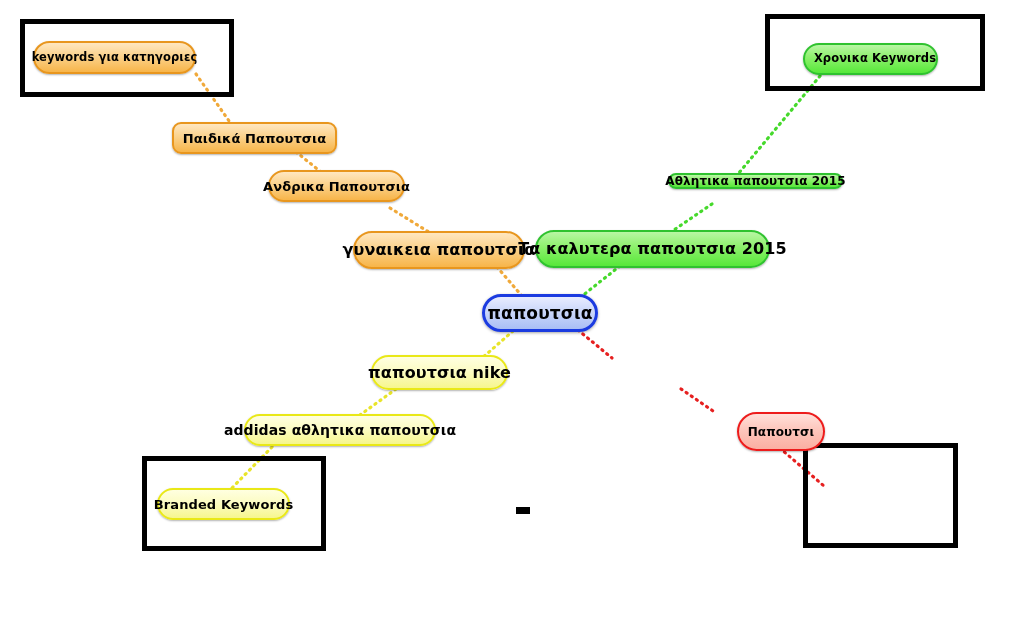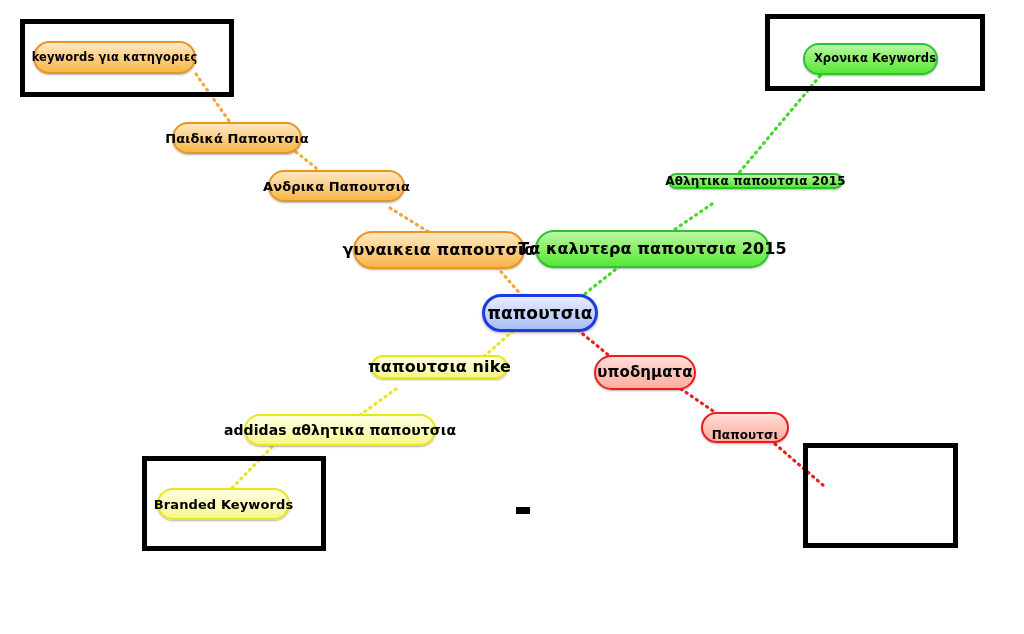--- a/index.html
+++ b/index.html
@@ -108,21 +108,21 @@
 
   <div class="frame" style="left:20px; top:19px; width:214px; height:78px;"></div>
   <div class="frame" style="left:765px; top:14px; width:220px; height:77px;"></div>
   <div class="frame" style="left:142px; top:456px; width:184px; height:95px;"></div>
   <div class="frame" style="left:803px; top:443px; width:155px; height:105px;"></div>
 
   <div class="node n-orange" style="left:33px; top:41px; width:163px; height:33px; font-size:11.5px;">
     <span>keywords για κατηγοριες</span>
   </div>
 
-  <div class="node n-orange" style="left:172px; top:122px; width:130px; height:32px; font-size:13px;">
+  <div class="node n-orange" style="left:172px; top:122px; width:165px; height:32px; font-size:13px;border-radius:9px;">
     <span>Παιδικά Παπουτσια</span>
   </div>
 
   <div class="node n-orange" style="left:268px; top:170px; width:137px; height:32px; font-size:13px;">
     <span>Ανδρικα Παπουτσια</span>
   </div>
 
   <div class="node n-orange" style="left:353px; top:231px; width:172px; height:38px; font-size:16px;">
     <span>γυναικεια παπουτσια</span>
   </div>
@@ -136,36 +136,33 @@
   </div>
 
   <div class="node n-green" style="left:535px; top:230px; width:235px; height:38px; font-size:16px;">
     <span>Τα καλυτερα παπουτσια 2015</span>
   </div>
 
   <div class="node n-blue" style="left:482px; top:294px; width:116px; height:38px; font-size:17px;">
     <span>παπουτσια</span>
   </div>
 
-  <div class="node n-yellow" style="left:371px; top:355px; width:137px; height:24px; font-size:16px;">
+  <div class="node n-yellow" style="left:371px; top:355px; width:137px; height:35px; font-size:16px;">
     <span>παπουτσια nike</span>
   </div>
 
   <div class="node n-yellow" style="left:244px; top:414px; width:192px; height:32px; font-size:14px;">
     <span>addidas αθλητικα παπουτσια</span>
   </div>
 
   <div class="node n-yellow" style="left:157px; top:488px; width:133px; height:32px; font-size:13px;">
     <span>Branded Keywords</span>
   </div>
 
-  <div class="node n-red" style="left:594px; top:355px; width:102px; height:35px; font-size:15px;">
-    <span>υποδηματα</span>
-  </div>
 
-  <div class="node n-red" style="left:701px; top:412px; width:88px; height:31px; font-size:12px;align-items:flex-end;">
+  <div class="node n-red" style="left:737px; top:412px; width:88px; height:39px; font-size:12px;">
     <span>Παπουτσι</span>
   </div>
 
 
   <div class="marker" style="left:516px; top:507px; width:14px; height:7px;"></div>
 
 </div>
 
 </body></html>

